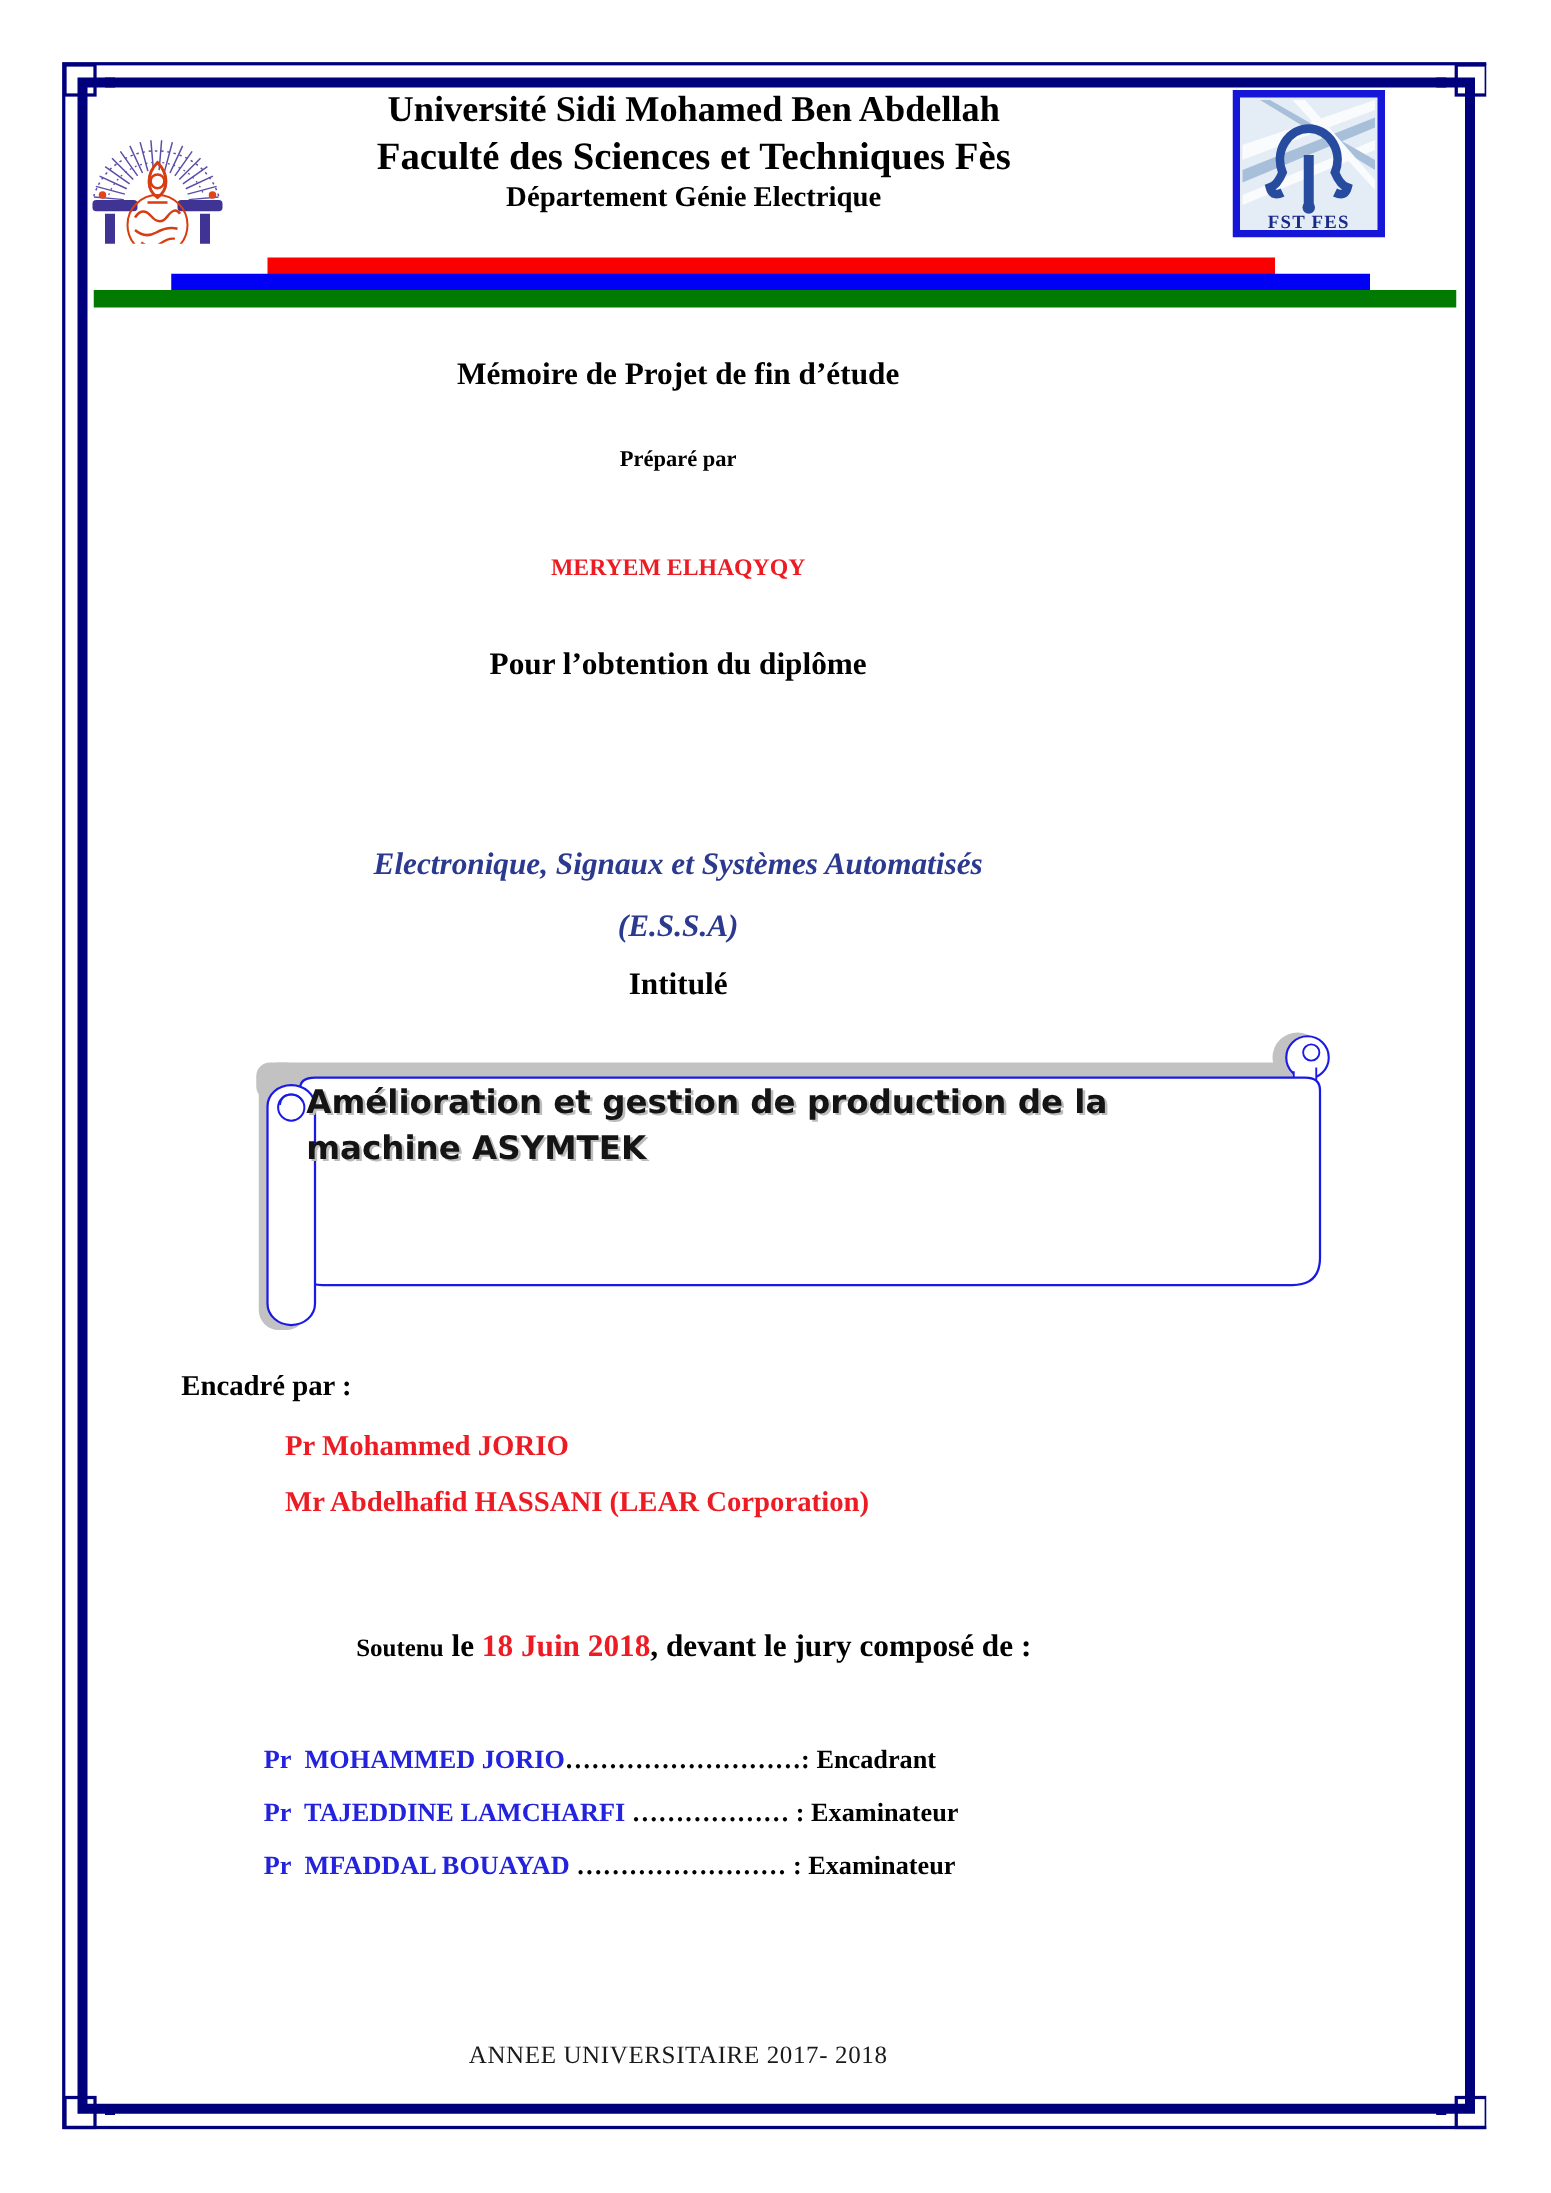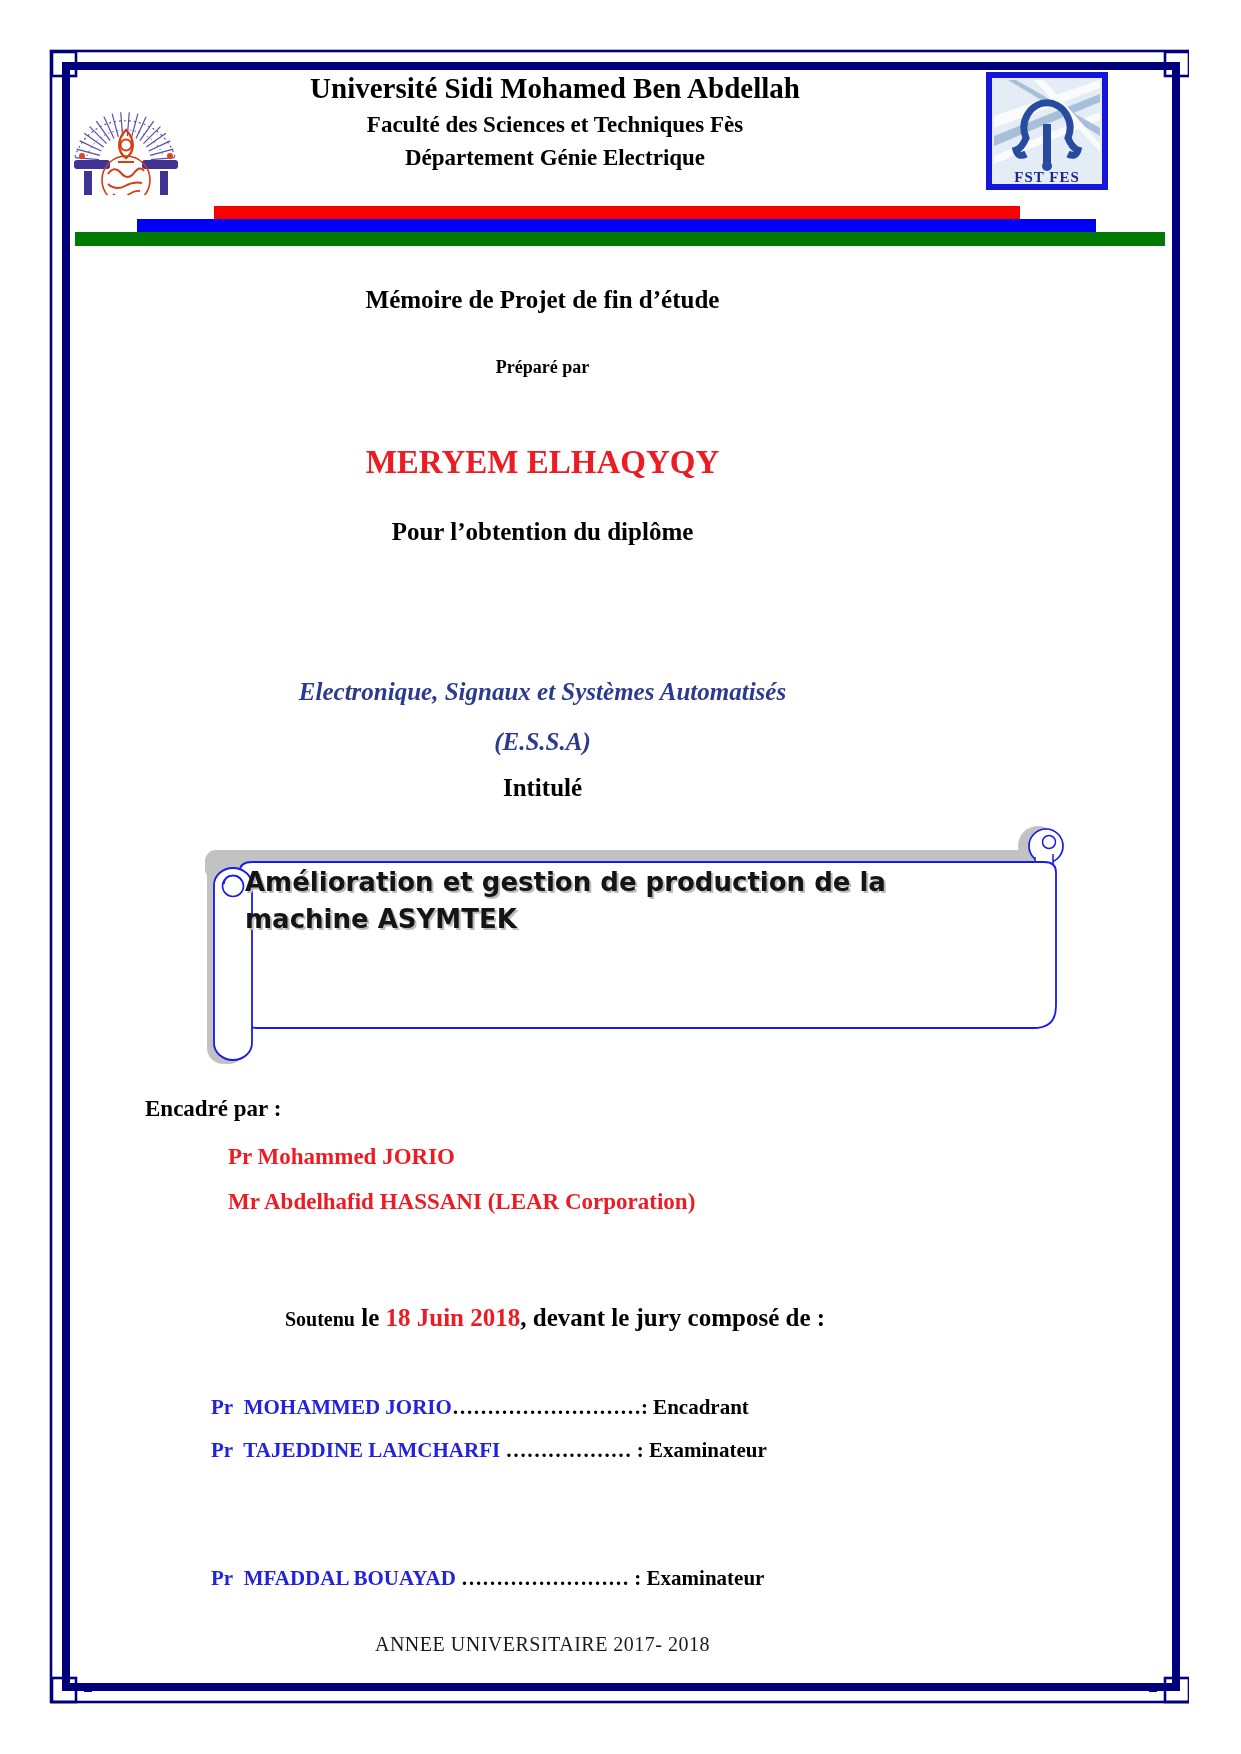--- a/index.html
+++ b/index.html
@@ -13,32 +13,32 @@
     overflow: hidden;
   }
   .abs { position: absolute; }
 
   
   .ccol { left: 75px; width: 935px; text-align: center; }
 
   
   .hdr-text { left: 170px; width: 770px; text-align: center; color:#000; }
   .hdr-line1 { font-size: 29px; font-weight: bold; line-height: 37px; }
-  .hdr-line2 { font-size: 23px; font-weight: bold; line-height: 35px; }
+  .hdr-line2 { font-size: 31px; font-weight: bold; line-height: 35px; }
   .hdr-line3 { font-size: 23px; font-weight: bold; line-height: 31px; }
 
   
   .bar { position:absolute; }
   .bar-red   { left:214px; top:206px; width:806px;  height:14px; background:#fb0000; }
   .bar-blue  { left:137px; top:219px; width:959px;  height:14px; background:#0000f4; }
   .bar-green { left:75px;  top:232px; width:1090px; height:14px; background:#007a00; }
 
   .doc-type   { top:286px; font-size:25px; font-weight:bold; color:#000; }
   .prep-by    { top:357px; font-size:18px; font-weight:bold; color:#000; }
-  .author     { top:444px; font-size:33px; font-weight:bold; color:#ed1c24; }
+  .author     { top:444px; font-size:19px; font-weight:bold; color:#ed1c24; }
   .degree     { top:518px; font-size:25px; font-weight:bold; color:#000; }
   .prog       { font-size:25px; font-weight:bold; font-style:italic; color:#2b3a8f; }
   .prog1 { top:626px; } .prog2 { top:678px; } .prog3 { top:728px; }
   .entitled   { top:774px; font-size:25px; font-weight:bold; color:#000; }
 
   
   .banner-svg { left:195px; top:810px; }
   .banner-text {
     left:245px; top:864px; width:660px; text-align:left;
     font-family:"DejaVu Sans", sans-serif; font-weight:bold;
@@ -49,21 +49,21 @@
   .sup-label { left:145px; top:1096px; font-size:23px; font-weight:bold; color:#000; }
   .sup-1 { left:228px; top:1144px; }
   .sup-2 { left:228px; top:1189px; }
   .sup-name { font-size:23px; font-weight:bold; color:#ed1c24; }
 
   .defense { top:1276px; font-size:25px; font-weight:bold; color:#000; white-space:pre; }
   .defense .soutenu { font-size:20px; }
   .defense .date { color:#ed1c24; }
 
   .jury-row { left:190px; font-size:21px; font-weight:bold; color:#000; white-space:pre; }
-  .jury-1 { top:1370px; } .jury-2 { top:1413px; } .jury-3 { top:1541px; }
+  .jury-1 { top:1370px; } .jury-2 { top:1413px; } .jury-3 { top:1455px; }
   .jury-name { color:#2323dd; }
 
   .footer { top:1633px; font-size:20px; color:#1a1a1a; letter-spacing:0.5px; }
 </style>
 </head>
 <body>
 
 <div class="page">
 
   <svg class="abs" width="1241" height="1754" viewBox="0 0 1241 1754" style="left:0;top:0;">

